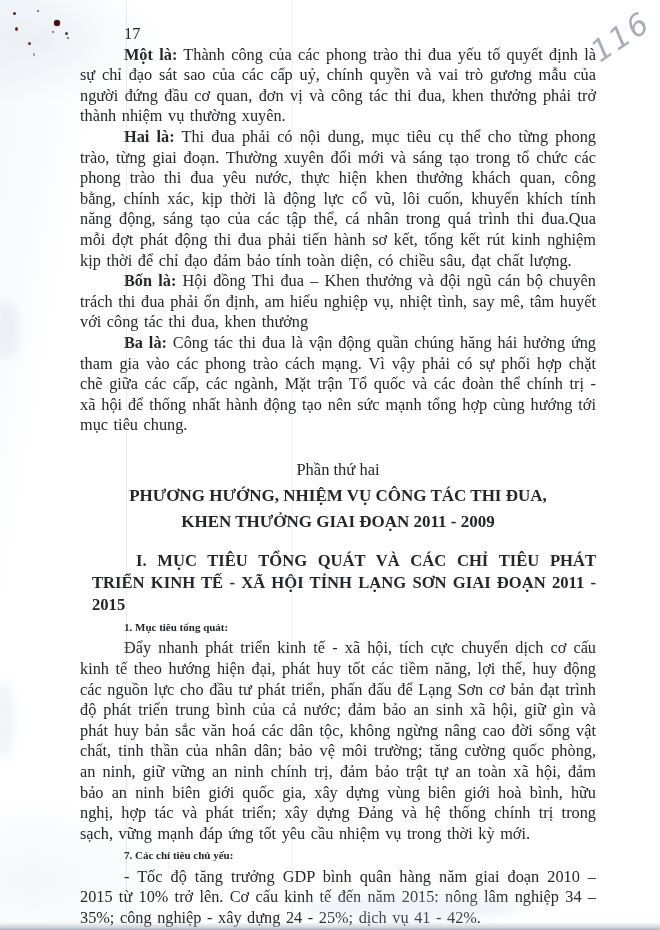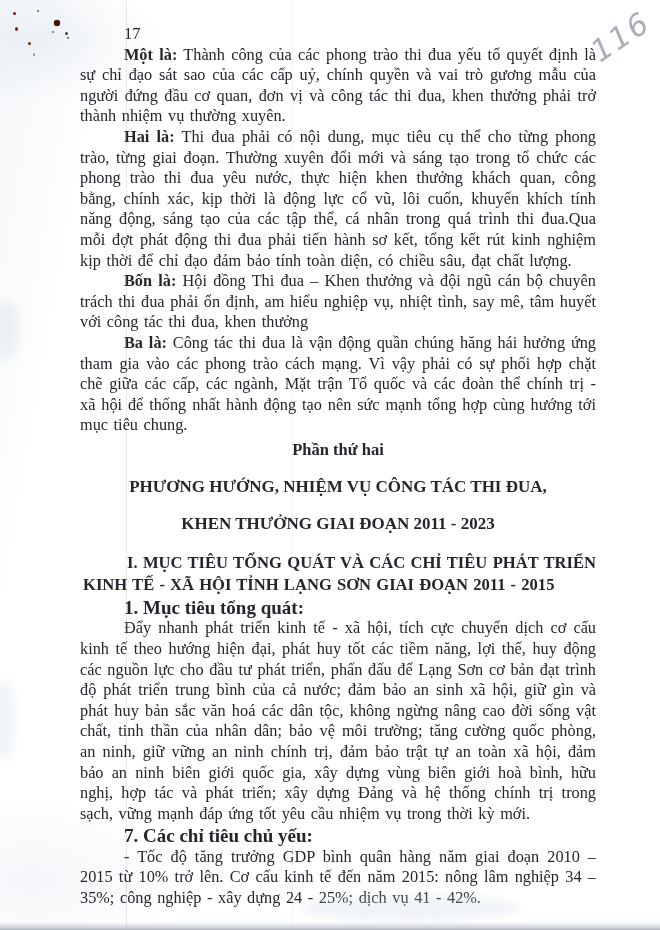--- a/index.html
+++ b/index.html
@@ -27,48 +27,48 @@
   p.body {
     margin:0;
     font-size:16.3px;
     line-height:20.6px;
     text-align:justify;
     text-indent:44px;
     word-spacing:1.5px;
   }
   .lead { font-weight:bold; }
   .part-kicker {
-    margin:3px 0 2px 0;
+    margin:23px 0 2px 0;
     text-align:center;
-    font-weight:bold;
+    font-weight:normal;
     font-size:16.5px;
     line-height:21px;
     text-indent:0;
   }
   .part-title {
-    margin:16px;
+    margin:5px;
     text-align:center;
     font-weight:bold;
     font-size:17px;
     line-height:21.5px;
     text-indent:0;
   }
   p.sec-heading {
-    margin:17px 0 0 3px;
+    margin:17px 0 0 12px;
     font-weight:bold;
     font-size:16.6px;
     line-height:22px;
     text-align:justify;
     text-indent:44px;
     word-spacing:1px;
   }
   p.sub-heading {
     margin:1px 0 0 0;
     font-weight:bold;
-    font-size:19px;
+    font-size:11px;
     line-height:21.5px;
     text-indent:44px;
   }
   
   .hand-number {
     position:absolute;
     top:22px; right:8px;
     font-family:"DejaVu Sans", sans-serif;
     font-style:italic;
     font-size:30px;
@@ -129,21 +129,21 @@
 
     <p class="body"><span class="lead">Hai là:</span><span> Thi đua phải có nội dung, mục tiêu cụ thể cho từng phong trào, từng giai đoạn. Thường xuyên đổi mới và sáng tạo trong tổ chức các phong trào thi đua yêu nước, thực hiện khen thưởng khách quan, công bằng, chính xác, kịp thời là động lực cổ vũ, lôi cuốn, khuyến khích tính năng động, sáng tạo của các tập thể, cá nhân trong quá trình thi đua.Qua mỗi đợt phát động thi đua phải tiến hành sơ kết, tổng kết rút kinh nghiệm kịp thời để chỉ đạo đảm bảo tính toàn diện, có chiều sâu, đạt chất lượng.</span></p>
 
     <p class="body"><span class="lead">Bốn là:</span><span> Hội đồng Thi đua – Khen thưởng và đội ngũ cán bộ chuyên trách thi đua phải ổn định, am hiểu nghiệp vụ, nhiệt tình, say mê, tâm huyết với công tác thi đua, khen thưởng</span></p>
 
     <p class="body"><span class="lead">Ba là:</span><span> Công tác thi đua là vận động quần chúng hăng hái hưởng ứng tham gia vào các phong trào cách mạng. Vì vậy phải có sự phối hợp chặt chẽ giữa các cấp, các ngành, Mặt trận Tổ quốc và các đoàn thể chính trị - xã hội để thống nhất hành động tạo nên sức mạnh tổng hợp cùng hướng tới mục tiêu chung.</span></p>
 
 
     <p class="part-kicker">Phần thứ hai</p>
     <p class="part-title">PHƯƠNG HƯỚNG, NHIỆM VỤ CÔNG TÁC THI ĐUA,</p>
-    <p class="part-title">KHEN THƯỞNG GIAI ĐOẠN 2011 - 2023</p>
+    <p class="part-title">KHEN THƯỞNG GIAI ĐOẠN 2011 - 2009</p>
 
     <p class="sec-heading">I. MỤC TIÊU TỔNG QUÁT VÀ CÁC CHỈ TIÊU PHÁT TRIỂN KINH TẾ - XÃ HỘI TỈNH LẠNG SƠN GIAI ĐOẠN 2011 - 2015</p>
 
     <p class="sub-heading">1. Mục tiêu tổng quát:</p>
 
     <p class="body">Đẩy nhanh phát triển kinh tế - xã hội, tích cực chuyển dịch cơ cấu kinh tế theo hướng hiện đại, phát huy tốt các tiềm năng, lợi thế, huy động các nguồn lực cho đầu tư phát triển, phấn đấu để Lạng Sơn cơ bản đạt trình độ phát triển trung bình của cả nước; đảm bảo an sinh xã hội, giữ gìn và phát huy bản sắc văn hoá các dân tộc, không ngừng nâng cao đời sống vật chất, tinh thần của nhân dân; bảo vệ môi trường; tăng cường quốc phòng, an ninh, giữ vững an ninh chính trị, đảm bảo trật tự an toàn xã hội, đảm bảo an ninh biên giới quốc gia, xây dựng vùng biên giới hoà bình, hữu nghị, hợp tác và phát triển; xây dựng Đảng và hệ thống chính trị trong sạch, vững mạnh đáp ứng tốt yêu cầu nhiệm vụ trong thời kỳ mới.</p>
 
     <p class="sub-heading">7. Các chỉ tiêu chủ yếu:</p>
 
     <p class="body">- Tốc độ tăng trưởng GDP bình quân hàng năm giai đoạn 2010 – 2015 từ 10% trở lên. Cơ cấu kinh tế đến năm 2015: nông lâm nghiệp 34 – 35%; công nghiệp - xây dựng 24 - 25%; dịch vụ 41 - 42%.</p>

